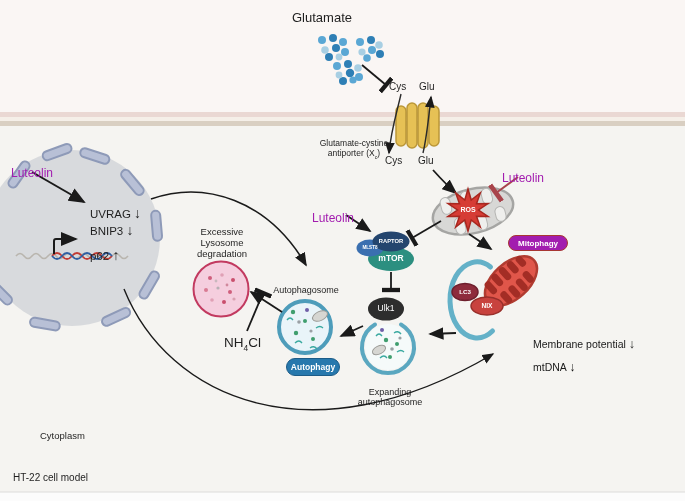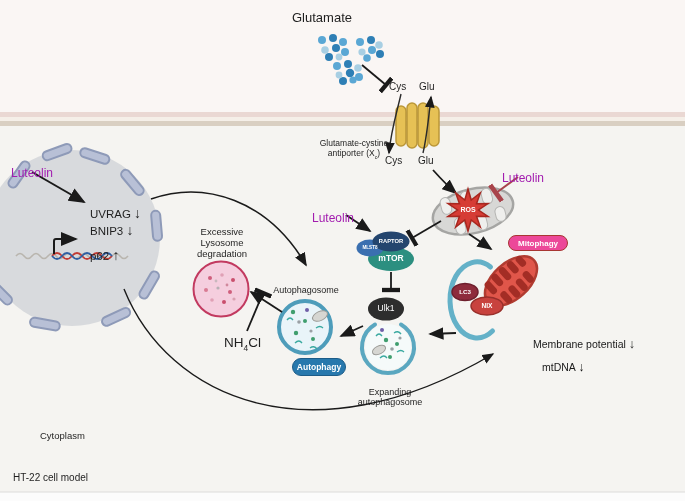--- a/index.html
+++ b/index.html
@@ -256,43 +256,43 @@
 </div>
 
 <div class="lbl ctr wht" style="left:468px;top:210px;font-size:7px;">ROS</div>
 
 <div class="lbl ctr wht" style="left:370px;top:248px;font-size:4.6px;">MLST8</div>
 <div class="lbl ctr wht" style="left:391px;top:241px;font-size:5.8px;">RAPTOR</div>
 <div class="lbl ctr wht" style="left:391px;top:259px;font-size:8.5px;">mTOR</div>
 <div class="lbl ctr wht" style="left:386px;top:309px;font-size:8.5px;font-weight:normal;">Ulk1</div>
 
 <div class="lbl ctr" style="left:306px;top:290px;font-size:9px;">Autophagosome</div>
-<div class="badge" style="left:292px;top:358px;width:52px;height:16px;background:#2778ad;border:1.5px solid #1c5c88;font-size:8.5px;">Autophagy</div>
+<div class="badge" style="left:286px;top:358px;width:52px;height:16px;background:#2778ad;border:1.5px solid #1c5c88;font-size:8.5px;">Autophagy</div>
 
 <div class="lbl ctr" style="left:222px;top:243px;font-size:9.5px;white-space:normal;width:80px;">
   <span>Excessive</span><br>
   <span>Lysosome</span><br>
   <span>degradation</span>
 </div>
 
 <div class="lbl ctr" style="left:390px;top:397px;font-size:9px;white-space:normal;width:90px;">
   <span>Expanding</span><br>
   <span>autophagosome</span>
 </div>
 <div class="lbl" style="left:224px;top:335px;font-size:13.5px;">
   <span>NH</span><sub>4</sub><span>Cl</span>
 </div>
 
-<div class="badge" style="left:508px;top:235px;width:58px;height:14px;background:#ec4899;border:1.5px solid #a83632;font-size:8px;">Mitophagy</div>
+<div class="badge" style="left:508px;top:235px;width:58px;height:14px;background:#a21caf;border:1.5px solid #a83632;font-size:8px;">Mitophagy</div>
 <div class="lbl ctr wht" style="left:465px;top:292px;font-size:6.2px;">LC3</div>
 <div class="lbl ctr wht" style="left:487px;top:306px;font-size:6.6px;">NIX</div>
 
 <div class="statRow" style="left:533px;top:337px;text-align:center;">
   <span>Membrane potential</span> <span class="dirArrow">↓</span>
 </div>
-<div class="statRow" style="left:533px;top:360px;margin-left:9px;">
+<div class="statRow" style="left:533px;top:360px;">
   <span>mtDNA</span> <span class="dirArrow">↓</span>
 </div>
 
 <div class="lbl" style="left:40px;top:431px;font-size:9.5px;">Cytoplasm</div>
 <div class="lbl" style="left:13px;top:472px;font-size:10px;">HT-22 cell model</div>
 
 </div>
 
 </body></html>

